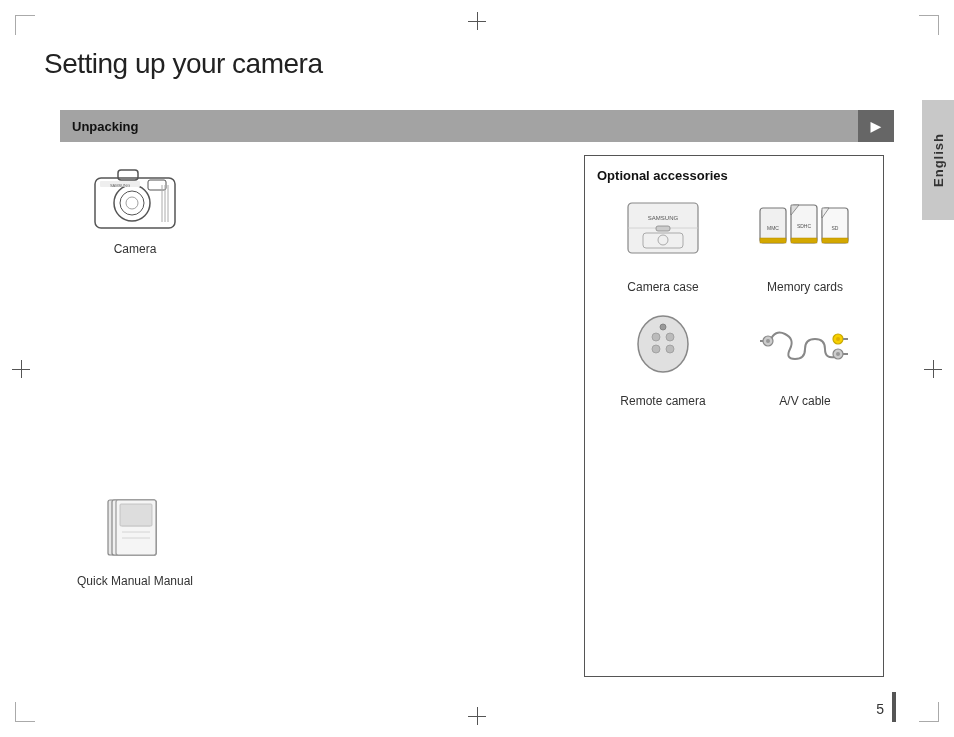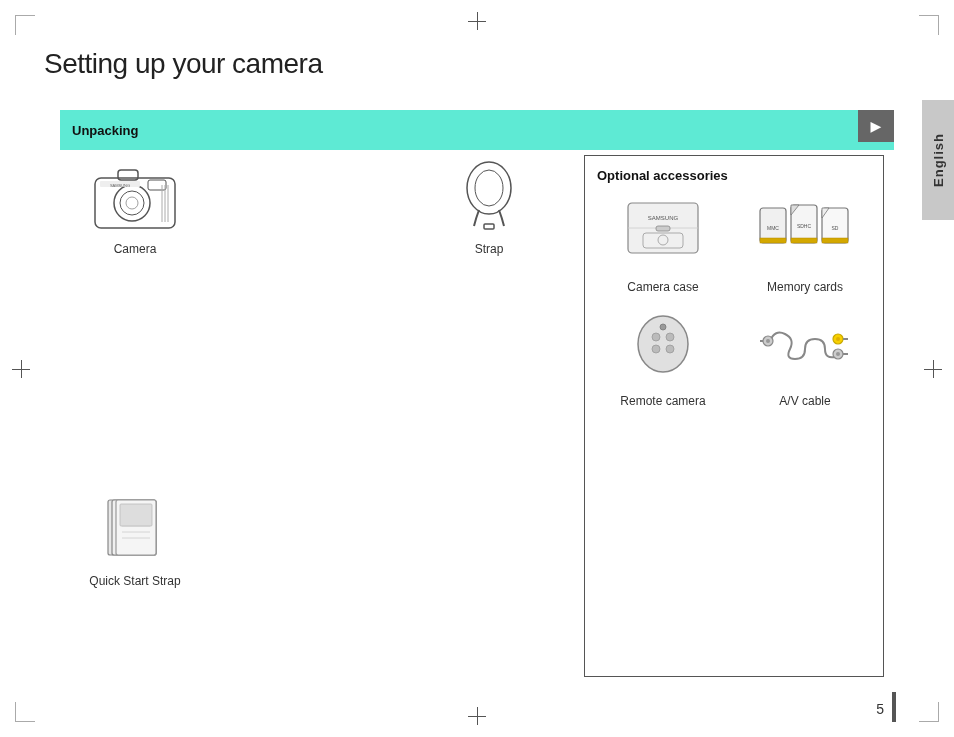--- a/index.html
+++ b/index.html
@@ -53,22 +53,22 @@
       color: #222;
       letter-spacing: -0.5px;
     }
 
     
     .section-bar {
       position: absolute;
       top: 110px;
       left: 60px;
       right: 60px;
-      height: 40px;
-      background: #5eead4;
+      height: 32px;
+      background: #a3a3a3;
       display: flex;
       align-items: center;
       padding: 0 12px;
     }
     .section-bar-label {
       font-size: 13px;
       font-weight: bold;
       color: #111;
     }
     .section-bar-arrow {
@@ -259,55 +259,40 @@
           <text x="30" y="27" font-size="4" text-anchor="middle" fill="#666">SAMSUNG</text>
         </svg>
       </div>
       <span class="item-label">Camera</span>
     </div>
 
 
     <div class="item-cell"></div>
 
 
-    <div class="item-cell">
-      <div class="item-icon">
-        <svg width="70" height="75" viewBox="0 0 70 75">
-
-          <ellipse cx="35" cy="30" rx="22" ry="26" fill="none" stroke="#555" stroke-width="1.5"></ellipse>
-          <ellipse cx="35" cy="30" rx="14" ry="18" fill="none" stroke="#555" stroke-width="1"></ellipse>
-
-          <path d="M45 52 Q48 60 50 68" fill="none" stroke="#555" stroke-width="2"></path>
-          <path d="M25 52 Q22 60 20 68" fill="none" stroke="#555" stroke-width="2"></path>
-
-          <rect x="30" y="66" width="10" height="5" rx="1" fill="none" stroke="#555" stroke-width="1.5"></rect>
-        </svg>
-      </div>
-      <span class="item-label">Strap</span>
-    </div>
 
 
     <div class="item-cell" style="grid-column:1; grid-row:3;">
       <div class="item-icon">
         <svg width="75" height="70" viewBox="0 0 75 70">
 
           <rect x="10" y="8" width="48" height="55" rx="2" fill="#e8e8e8" stroke="#888" stroke-width="1.2"></rect>
           <rect x="14" y="8" width="44" height="55" rx="2" fill="#f0f0f0" stroke="#888" stroke-width="1.2"></rect>
           <rect x="18" y="8" width="40" height="55" rx="2" fill="#f5f5f5" stroke="#999" stroke-width="1.2"></rect>
 
           <line x1="24" y1="22" x2="52" y2="22" stroke="#ccc" stroke-width="0.8"></line>
           <line x1="24" y1="28" x2="52" y2="28" stroke="#ccc" stroke-width="0.8"></line>
           <line x1="24" y1="34" x2="52" y2="34" stroke="#ccc" stroke-width="0.8"></line>
           <line x1="24" y1="40" x2="52" y2="40" stroke="#ccc" stroke-width="0.8"></line>
           <line x1="24" y1="46" x2="52" y2="46" stroke="#ccc" stroke-width="0.8"></line>
 
           <rect x="22" y="12" width="32" height="22" rx="1" fill="#ddd" stroke="#bbb" stroke-width="0.8"></rect>
         </svg>
       </div>
-      <span class="item-label">Quick Start Strap</span>
+      <span class="item-label">Quick Manual Manual</span>
     </div>
 
   </div>
 
   <div class="accessories-box">
     <div class="accessories-title">Optional accessories</div>
 
     <div class="accessories-grid">
 
       <div class="accessory-item">

